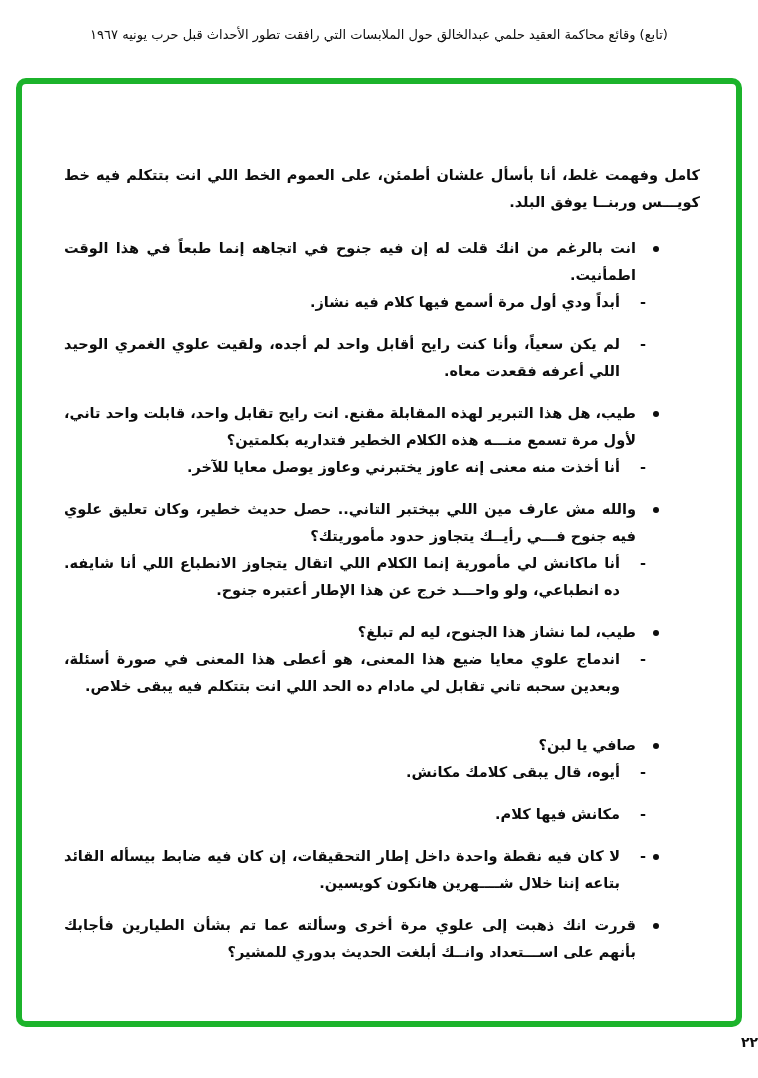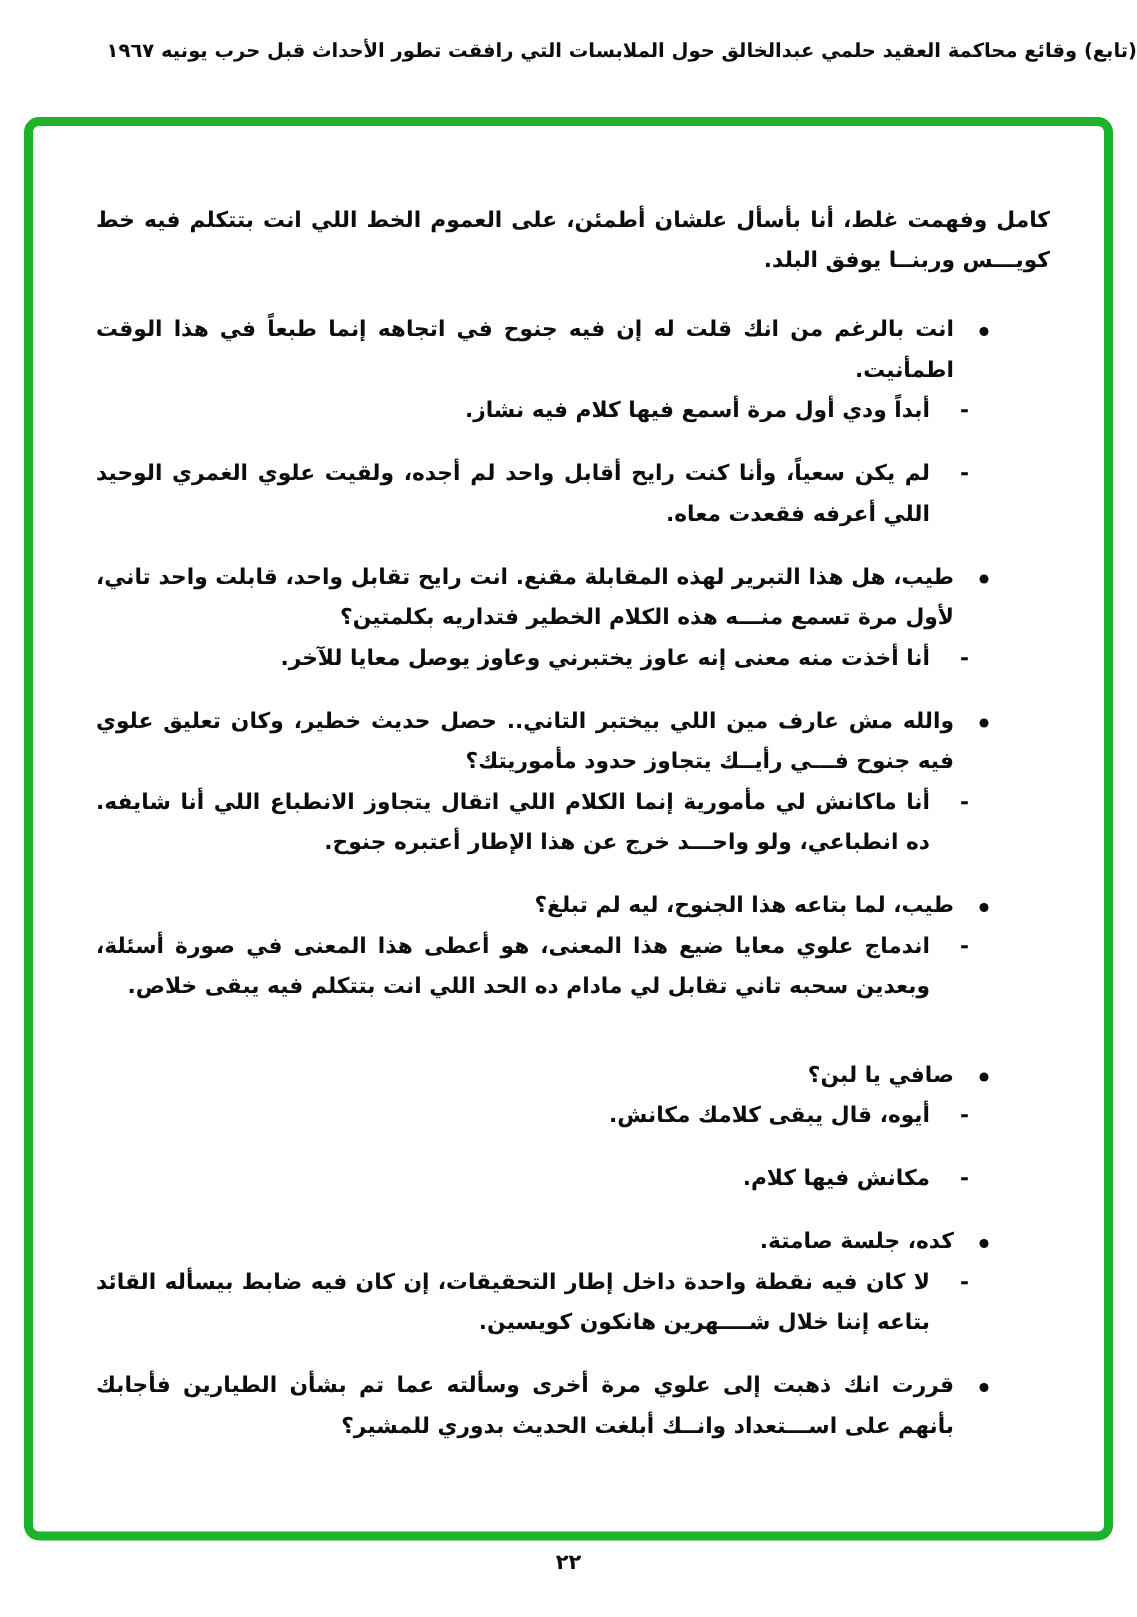--- a/index.html
+++ b/index.html
@@ -14,36 +14,36 @@
     font-family: "DejaVu Sans", sans-serif;
     color: #0d0d0d;
     direction: rtl;
     overflow: hidden;
   }
   .header {
     position: absolute;
     top: 27px;
     left: 0;
     right: 0;
-    text-align: right;
+    text-align: center;
     font-size: 13px;
-    font-weight: bold;
+    font-weight: normal;
     letter-spacing: 0px;
     white-space: nowrap;
   }
   .frame {
     position: absolute;
     top: 78px;
     left: 16px;
     width: 726px;
     height: 949px;
     box-sizing: border-box;
     border: 6px solid #1cb32b;
     border-radius: 10px;
-    padding: 50px 36px 0 42px;
+    padding: 78px 36px 0 42px;
   }
   .intro {
     margin: 0 0 19px 0;
     font-size: 14.5px;
     font-weight: bold;
     line-height: 27px;
     text-align: justify;
     text-align-last: right;
   }
   .qa-group {
@@ -84,21 +84,21 @@
   .qa-text {
     flex: 1;
     text-align: justify;
     text-align-last: right;
   }
   .page-number {
     position: absolute;
     top: 1034px;
     left: 0;
     right: 0;
-    text-align: center;
+    text-align: right;
     font-size: 14px;
     font-weight: bold;
     letter-spacing: 4px;
   }
 </style>
 </head>
 <body>
 
 <div class="header">(تابع) وقائع محاكمة العقيد حلمي عبدالخالق حول الملابسات التي رافقت تطور الأحداث قبل حرب يونيه ١٩٦٧</div>
 
@@ -153,21 +153,21 @@
             <span class="dash-glyph">-</span>
           </span>
           <span class="qa-text">أنا ماكانش لي مأمورية إنما الكلام اللي اتقال يتجاوز الانطباع اللي أنا شايفه. ده انطباعي، ولو واحـــد خرج عن هذا الإطار أعتبره جنوح.</span>
         </div>
       </div>
       <div class="qa-group">
         <div class="question">
           <span class="marker">
             <span class="bullet-dot"></span>
           </span>
-          <span class="qa-text">طيب، لما بتاعه هذا الجنوح، ليه لم تبلغ؟</span>
+          <span class="qa-text">طيب، لما نشاز هذا الجنوح، ليه لم تبلغ؟</span>
         </div>
         <div class="answer">
           <span class="marker">
             <span class="dash-glyph">-</span>
           </span>
           <span class="qa-text">اندماج علوي معايا ضيع هذا المعنى، هو أعطى هذا المعنى في صورة أسئلة، وبعدين سحبه تاني تقابل لي مادام ده الحد اللي انت بتتكلم فيه يبقى خلاص.</span>
         </div>
       </div>
       <div class="qa-group">
         <div class="question">
@@ -189,21 +189,20 @@
             <span class="dash-glyph">-</span>
           </span>
           <span class="qa-text">مكانش فيها كلام.</span>
         </div>
       </div>
       <div class="qa-group">
         <div class="question">
           <span class="marker">
             <span class="bullet-dot"></span>
           </span>
-          <span class="qa-text">كده، جلسة صامتة.</span>
         </div>
         <div class="answer">
           <span class="marker">
             <span class="dash-glyph">-</span>
           </span>
           <span class="qa-text">لا كان فيه نقطة واحدة داخل إطار التحقيقات، إن كان فيه ضابط بيسأله القائد بتاعه إننا خلال شــــهرين هانكون كويسين.</span>
         </div>
       </div>
       <div class="qa-group">
         <div class="question">

